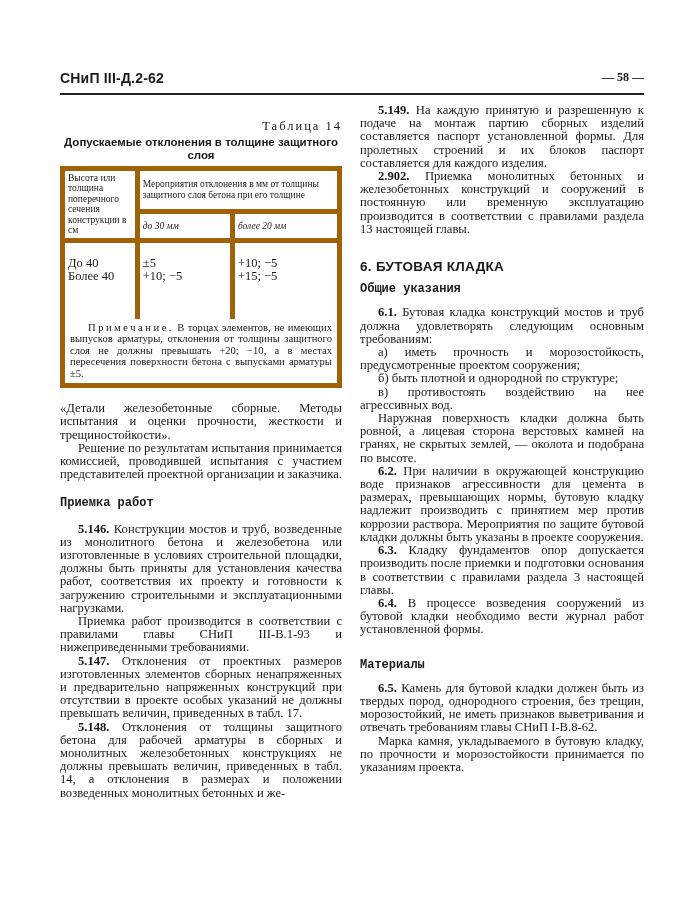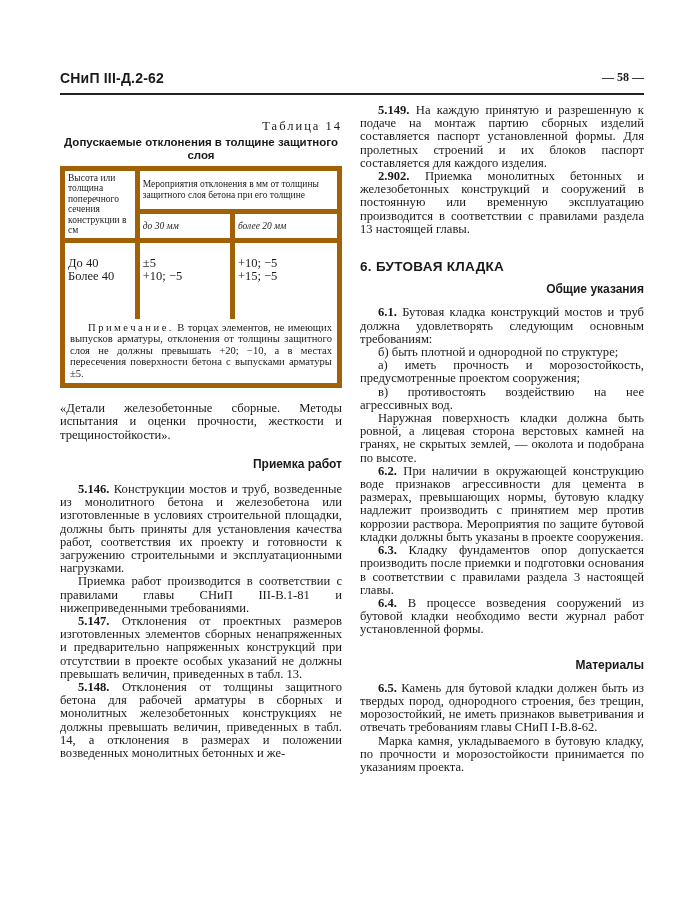--- a/index.html
+++ b/index.html
@@ -24,21 +24,21 @@
   table.dev { width: 100%; border-collapse: collapse; font-size: 9.5px; line-height: 10.5px; }
   table.dev td, table.dev th { border: 5px solid #a16207; font-weight: normal; text-align: left;
                                padding: 2px 3px; vertical-align: middle; }
   table.dev .body-row td { font-size: 12.5px; line-height: 13px; padding: 14px 3px; vertical-align: top; height: 48px;
                            border-bottom: none; }
   table.dev .note-row td { text-align: justify; font-size: 10.6px; line-height: 11.5px; padding: 3px 5px 4px 5px;
                            border-top: none; }
   .spaced { letter-spacing: 2.5px; }
   .sect-title { text-align: left; font-family: "Liberation Sans", sans-serif; font-weight: bold;
                 font-size: 13.5px; margin: 24px 0 10px 0; letter-spacing: 0.3px; }
-  .sub-title { text-align: right; font-family: Liberation Sans, sans-serif; font-weight: bold;
+  .sub-title { text-align: left; font-family: Liberation Mono, monospace; font-weight: bold;
                font-size: 12px; margin: 10px 0 10px 0; }
   .sub-title.first { margin-top: 8px; }
 </style>
 </head>
 <body>
 
 <div class="page-header">
   <span class="doc-code">СНиП III-Д.2-62</span>
   <div class="page-num">— 58 —</div>
 </div>
@@ -75,39 +75,40 @@
       <td colspan="3">
         <span style="margin-left:18px"></span><span class="spaced">Примечание.</span>
         <span>В торцах элементов, не имеющих выпусков арматуры, отклонения от толщины защитного слоя не должны превышать +20; −10, а в местах пересечения поверхности бетона с выпусками арматуры ±5.</span>
       </td>
     </tr>
   </tbody>
     </table>
 
   <div style="height:14px"></div>
   <p>«Детали железобетонные сборные. Методы испытания и оценки прочности, жесткости и трещиностойкости».</p>
+  <p class="ind">Решение по результатам испытания принимается комиссией, проводившей испытания с участием представителей проектной организации и заказчика.</p>
 
   <div class="sub-title" style="margin-top:16px;margin-bottom:12px">Приемка работ</div>
 
   <p class="ind"><b class="num">5.146.</b> <span>Конструкции мостов и труб, возведенные из монолитного бетона и железобетона или изготовленные в условиях строительной площадки, должны быть приняты для установления качества работ, соответствия их проекту и готовности к загружению строительными и эксплуатационными нагрузками.</span></p>
-  <p class="ind"><span>Приемка работ производится в соответствии с правилами главы СНиП III-В.1-81 и нижеприведенными требованиями.</span></p>
-  <p class="ind"><b class="num">5.147.</b> <span>Отклонения от проектных размеров изготовленных элементов сборных ненапряженных и предварительно напряженных конструкций при отсутствии в проекте особых указаний не должны превышать величин, приведенных в табл. 13.</span></p>
+  <p class="ind"><span>Приемка работ производится в соответствии с правилами главы СНиП III-В.1-93 и нижеприведенными требованиями.</span></p>
+  <p class="ind"><b class="num">5.147.</b> <span>Отклонения от проектных размеров изготовленных элементов сборных ненапряженных и предварительно напряженных конструкций при отсутствии в проекте особых указаний не должны превышать величин, приведенных в табл. 17.</span></p>
   <p class="ind"><b class="num">5.148.</b> <span>Отклонения от толщины защитного бетона для рабочей арматуры в сборных и монолитных железобетонных конструкциях не должны превышать величин, приведенных в табл. 14, а отклонения в размерах и положении возведенных монолитных бетонных и же-</span></p>
 </div>
 
 <div class="col col-right">
   <p class="ind"><b class="num">5.149.</b> <span>На каждую принятую и разрешенную к подаче на монтаж партию сборных изделий составляется паспорт установленной формы. Для пролетных строений и их блоков паспорт составляется для каждого изделия.</span></p>
   <p class="ind"><b class="num">2.902.</b> <span>Приемка монолитных бетонных и железобетонных конструкций и сооружений в постоянную или временную эксплуатацию производится в соответствии с правилами раздела 13 настоящей главы.</span></p>
 
   <div class="sect-title">6. БУТОВАЯ КЛАДКА</div>
   <div class="sub-title first">Общие указания</div>
 
   <p class="ind"><b class="num">6.1.</b> <span>Бутовая кладка конструкций мостов и труб должна удовлетворять следующим основным требованиям:</span></p>
+  <p class="ind">а) иметь прочность и морозостойкость, предусмотренные проектом сооружения;</p>
   <p class="ind">б) быть плотной и однородной по структуре;</p>
-  <p class="ind">а) иметь прочность и морозостойкость, предусмотренные проектом сооружения;</p>
   <p class="ind">в) противостоять воздействию на нее агрессивных вод.</p>
   <p class="ind">Наружная поверхность кладки должна быть ровной, а лицевая сторона верстовых камней на гранях, не скрытых землей, — околота и подобрана по высоте.</p>
   <p class="ind"><b class="num">6.2.</b> <span>При наличии в окружающей конструкцию воде признаков агрессивности для цемента в размерах, превышающих нормы, бутовую кладку надлежит производить с принятием мер против коррозии раствора. Мероприятия по защите бутовой кладки должны быть указаны в проекте сооружения.</span></p>
   <p class="ind"><b class="num">6.3.</b> <span>Кладку фундаментов опор допускается производить после приемки и подготовки основания в соответствии с правилами раздела 3 настоящей главы.</span></p>
   <p class="ind"><b class="num">6.4.</b> <span>В процессе возведения сооружений из бутовой кладки необходимо вести журнал работ установленной формы.</span></p>
 
   <div class="sub-title" style="margin-top:22px">Материалы</div>
 
   <p class="ind"><b class="num">6.5.</b> <span>Камень для бутовой кладки должен быть из твердых пород, однородного строения, без трещин, морозостойкий, не иметь признаков выветривания и отвечать требованиям главы СНиП I-В.8-62.</span></p>
   <p class="ind">Марка камня, укладываемого в бутовую кладку, по прочности и морозостойкости принимается по указаниям проекта.</p>

